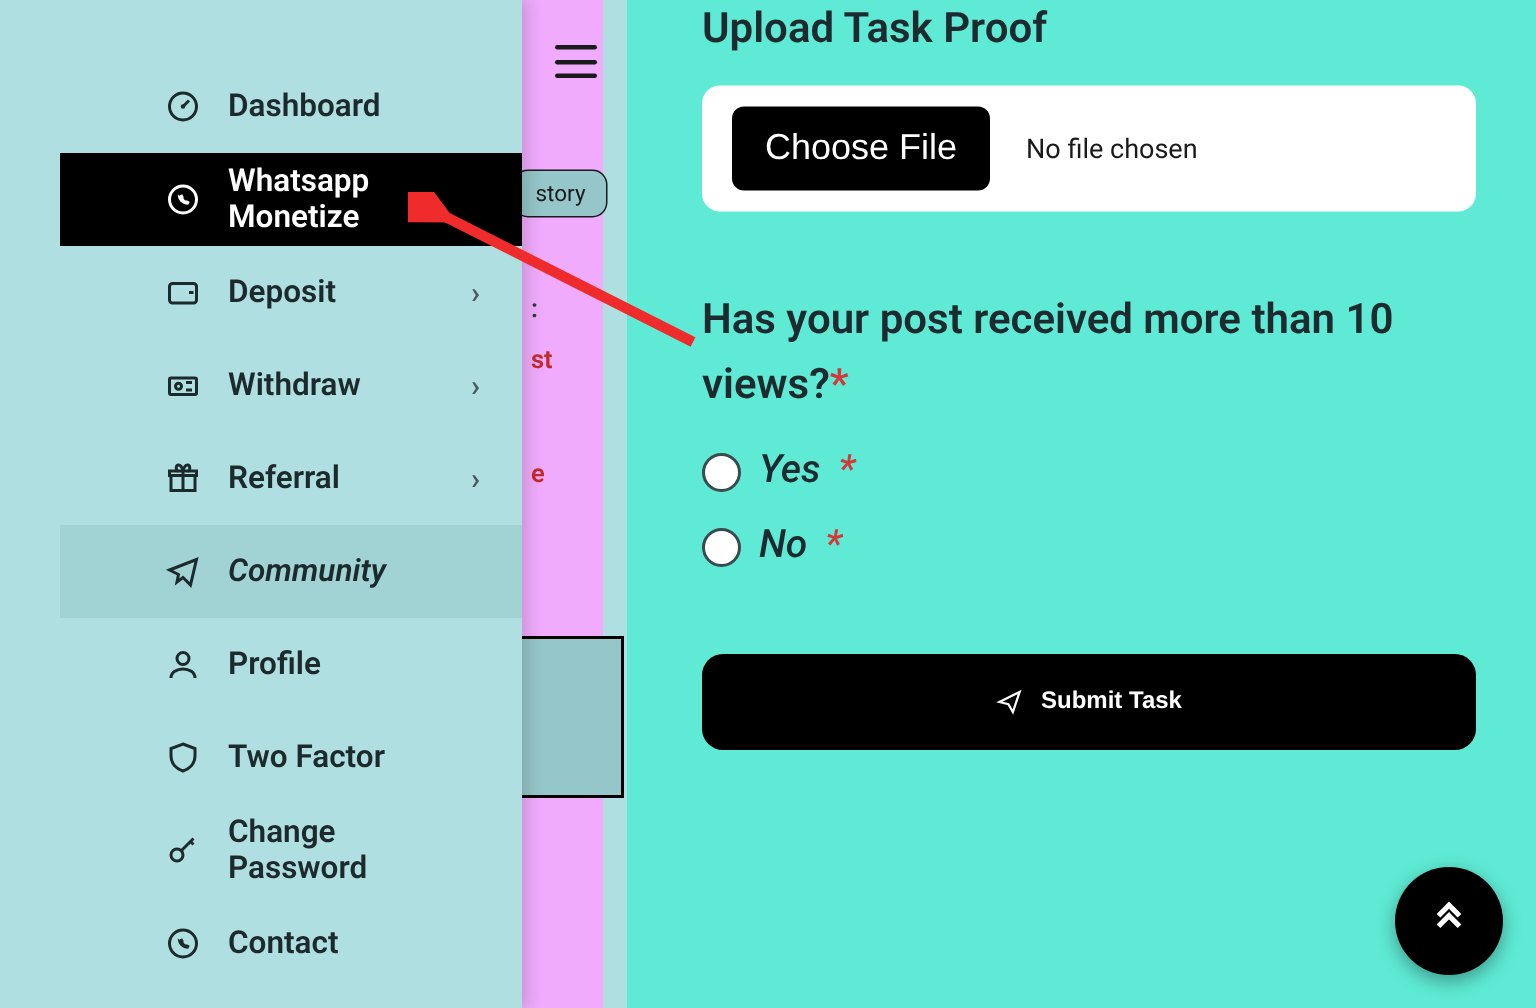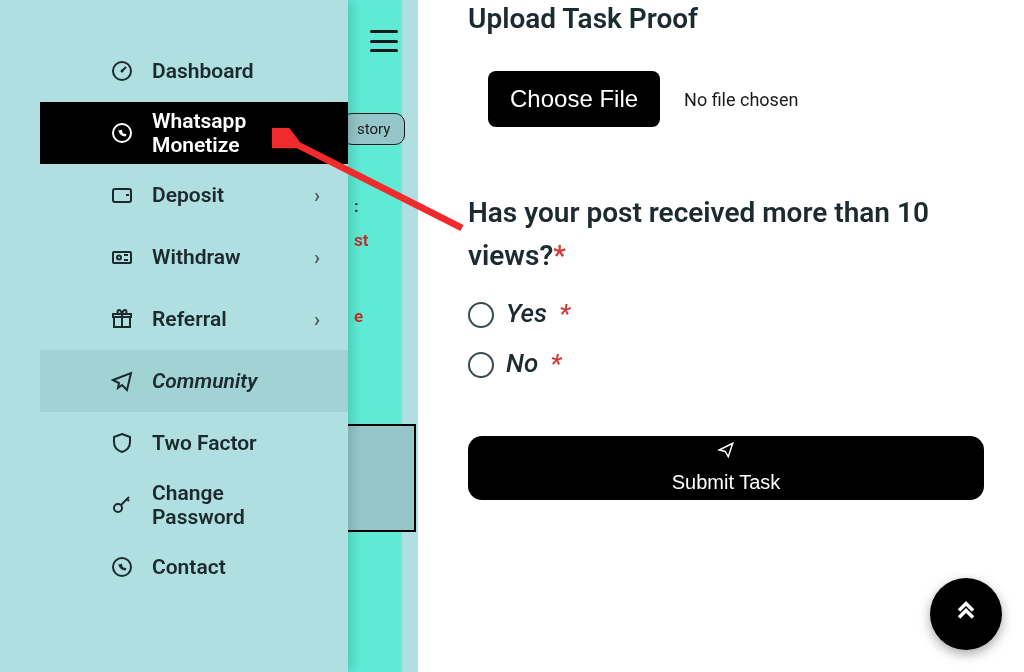--- a/index.html
+++ b/index.html
@@ -46,21 +46,21 @@
     font-size: 20px;
     color: #4a5b5f;
   }
   .nav-item.hovered { background: #a1d3d5; font-style: italic; }
 
   
   .mid-strip {
     position: absolute;
     left: 348px; top: 0;
     width: 54px; height: 672px;
-    background: #5eead4;
+    background: #f0abfc;
     z-index: 10;
     text-decoration: underline;
   }
   .hamburger {
     position: absolute;
     top: 30px; left: 22px;
     width: 28px; height: 22px;
     display: flex; flex-direction: column; justify-content: space-between;
     cursor: pointer;
   }
@@ -94,21 +94,21 @@
     width: 74px; height: 108px;
     border: 2px solid #000;
     background: #95c6c9;
   }
 
   
   .main {
     position: absolute;
     left: 418px; top: 0;
     width: 606px; height: 672px;
-    background: #ffffff;
+    background: #5eead4;
     padding: 2px 40px 0 50px;
   }
   .section-title {
     font-size: 28px;
     font-weight: 600;
     color: #1d2b30;
     margin-bottom: 22px;
   }
   .file-wrap {
     background: #fff;
@@ -158,28 +158,27 @@
     background: #fff;
   }
   .submit-btn {
     margin-top: 58px;
     width: 100%;
     background: #000;
     color: #fff;
     border: none;
     border-radius: 14px;
     height: 64px;
-    font-size: 20px;
-    font-weight: 400;
+    font-size: 16px;
+    font-weight: 700;
     display: flex;
     align-items: center;
     justify-content: center;
     gap: 12px;
     cursor: pointer;
-    flex-direction: column;
   }
   .submit-btn .si { width: 18px; height: 18px; }
 
   
   .to-top {
     position: absolute;
     right: 22px; bottom: 22px;
     width: 72px; height: 72px;
     border-radius: 50%;
     background: #000;
@@ -261,20 +260,29 @@
 
   <div class="nav-item hovered">
     <span class="icon">
       <svg viewBox="0 0 24 24">
           <path d="M3 11l18-7-4 17-5-5-4 3 1-5z"></path>
         </svg>
     </span>
     <span class="label">Community</span>
   </div>
 
+  <div class="nav-item">
+    <span class="icon">
+      <svg viewBox="0 0 24 24">
+          <circle cx="12" cy="8" r="4"></circle>
+          <path d="M4 21c0-4 4-6 8-6s8 2 8 6"></path>
+        </svg>
+    </span>
+    <span class="label">Profile</span>
+  </div>
 
   <div class="nav-item">
     <span class="icon">
       <svg viewBox="0 0 24 24">
           <path d="M12 3l8 3v5c0 5-3.5 8.5-8 10-4.5-1.5-8-5-8-10V6l8-3z"></path>
         </svg>
     </span>
     <span class="label">Two Factor</span>
   </div>
 

